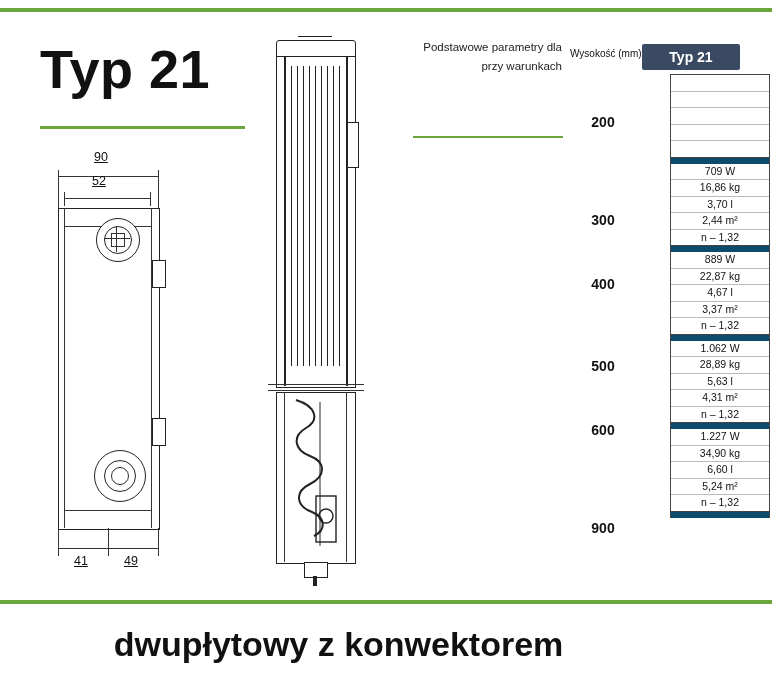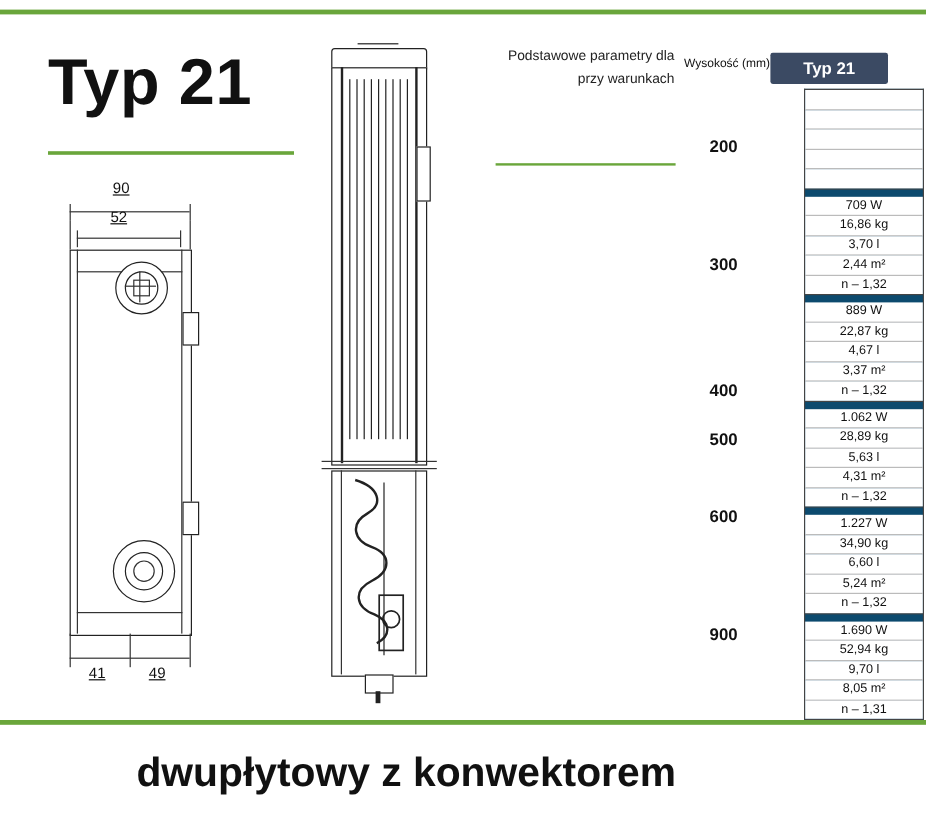--- a/index.html
+++ b/index.html
@@ -344,32 +344,25 @@
 
       <div class="group">
         <div class="cell">1.227 W</div>
         <div class="cell">34,90 kg</div>
         <div class="cell">6,60 l</div>
         <div class="cell">5,24 m²</div>
         <div class="cell">n – 1,32</div>
       </div>
       <div class="gap"></div>
 
-      <div class="group">
-        <div class="cell">1.690 W</div>
-        <div class="cell">52,94 kg</div>
-        <div class="cell">9,70 l</div>
-        <div class="cell">8,05 m²</div>
-        <div class="cell">n – 1,31</div>
-      </div>
     </div>
 
     <div class="rowlabel" style="top:66px;">200</div>
     <div class="rowlabel" style="top:147px;margin-top:17px;">300</div>
-    <div class="rowlabel" style="top:228px;margin-top:41px;">400</div>
+    <div class="rowlabel" style="top:228px;">400</div>
     <div class="rowlabel" style="top:310px;">500</div>
     <div class="rowlabel" style="top:374px;">600</div>
     <div class="rowlabel" style="top:472px;">900</div>
   </div>
 
   <div class="subtitle">dwupłytowy z konwektorem</div>
 
 </div>
 
 </body></html>

